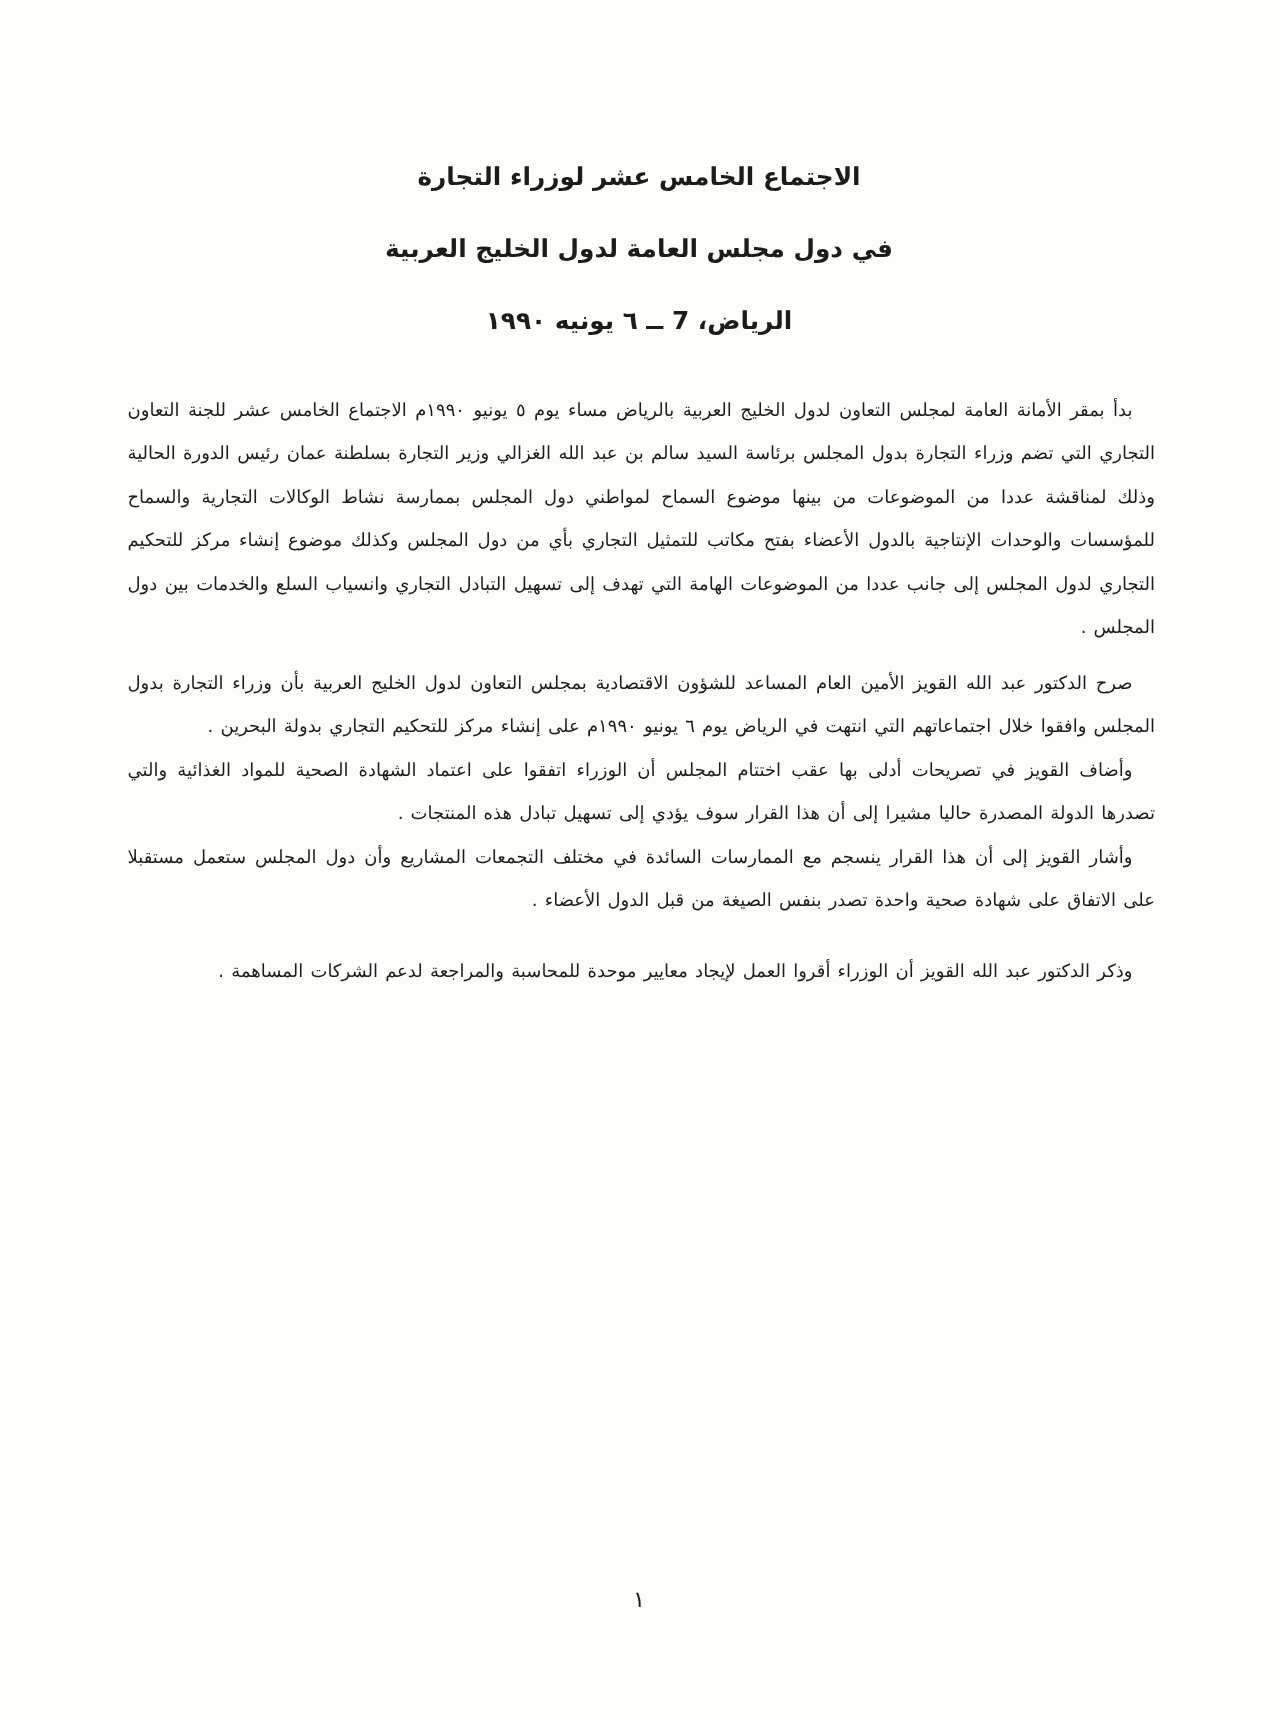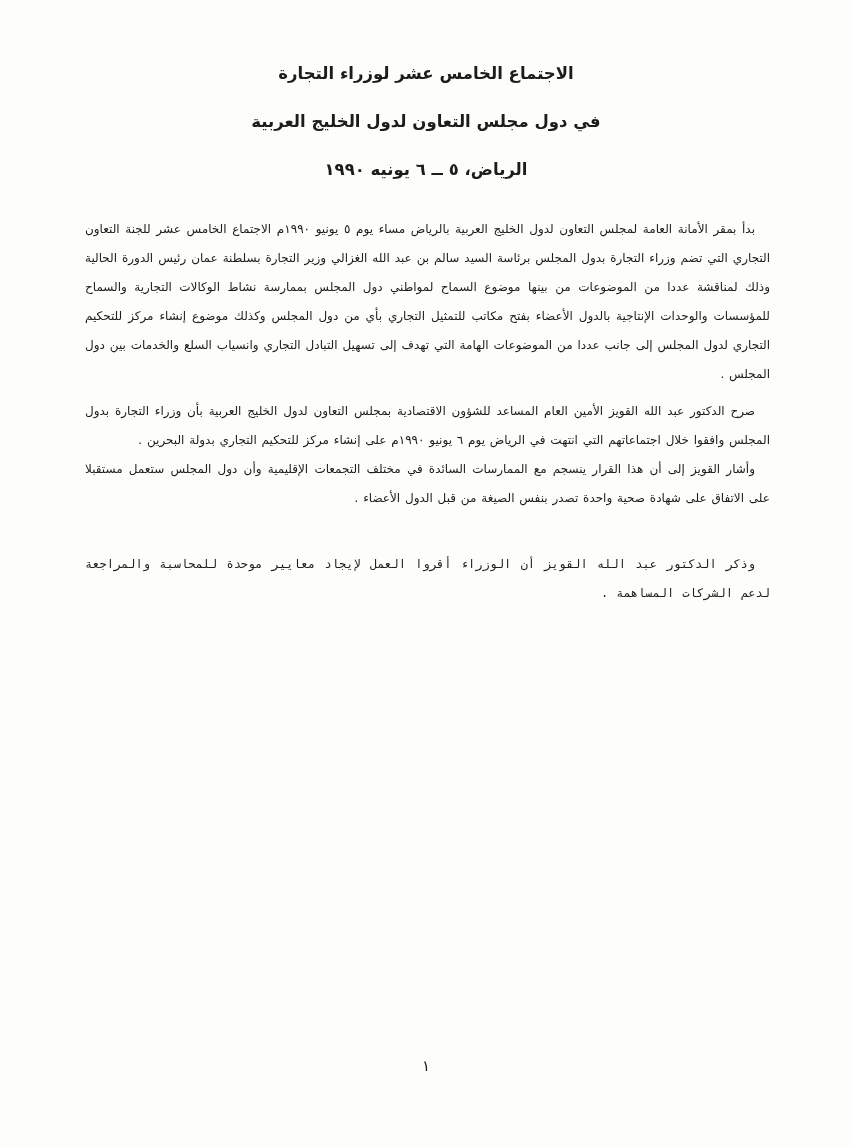--- a/index.html
+++ b/index.html
@@ -13,21 +13,21 @@
     height: 1147px;
     margin: 0 auto;
     background: var(--paper, #fdfdfc);
     color: var(--ink, #1d1c1a);
     font-family: "DejaVu Sans", sans-serif;
     overflow: hidden;
   }
   .doc-header {
     direction: rtl;
     text-align: center;
-    padding-top: 64px;
+    padding-top: 108px;
   }
   .title-line {
     font-size: 16.5px;
     font-weight: bold;
     line-height: 19px;
     margin: 0 0 29px 0;
     letter-spacing: 0.2px;
   }
   .doc-body {
     direction: rtl;
@@ -39,50 +39,50 @@
   }
   .para {
     margin: 0;
     text-indent: 15px;
     word-spacing: 1px;
   }
   .para.gap-after {
     margin-bottom: 8px;
   }
   .para.gap-before {
-    margin-top: 38px;
-    font-family: Liberation Mono, monospace;
+    margin-top: 18px;
   }
   .page-footer {
     position: absolute;
     left: 0;
     right: 0;
     bottom: 72px;
     text-align: center;
   }
   .page-number {
     font-size: 15px;
     direction: rtl;
   }
 </style>
 </head>
 <body>
 
 <div class="page">
 
   <header class="doc-header">
     <h1 class="title-line">الاجتماع الخامس عشر لوزراء التجارة</h1>
-    <h2 class="title-line">في دول مجلس التعاون لدول الخليج العربية</h2>
-    <h2 class="title-line">الرياض، ٥ ــ ٦ يونيه ١٩٩٠</h2>
+    <h2 class="title-line">في دول مجلس العامة لدول الخليج العربية</h2>
+    <h2 class="title-line">الرياض، 7 ــ ٦ يونيه ١٩٩٠</h2>
   </header>
 
   <main class="doc-body">
     <p class="para gap-after">بدأ بمقر الأمانة العامة لمجلس التعاون لدول الخليج العربية بالرياض مساء يوم ٥ يونيو ١٩٩٠م الاجتماع الخامس عشر للجنة التعاون التجاري التي تضم وزراء التجارة بدول المجلس برئاسة السيد سالم بن عبد الله الغزالي وزير التجارة بسلطنة عمان رئيس الدورة الحالية وذلك لمناقشة عددا من الموضوعات من بينها موضوع السماح لمواطني دول المجلس بممارسة نشاط الوكالات التجارية والسماح للمؤسسات والوحدات الإنتاجية بالدول الأعضاء بفتح مكاتب للتمثيل التجاري بأي من دول المجلس وكذلك موضوع إنشاء مركز للتحكيم التجاري لدول المجلس إلى جانب عددا من الموضوعات الهامة التي تهدف إلى تسهيل التبادل التجاري وانسياب السلع والخدمات بين دول المجلس .</p>
     <p class="para">صرح الدكتور عبد الله القويز الأمين العام المساعد للشؤون الاقتصادية بمجلس التعاون لدول الخليج العربية بأن وزراء التجارة بدول المجلس وافقوا خلال اجتماعاتهم التي انتهت في الرياض يوم ٦ يونيو ١٩٩٠م على إنشاء مركز للتحكيم التجاري بدولة البحرين .</p>
-    <p class="para">وأشار القويز إلى أن هذا القرار ينسجم مع الممارسات السائدة في مختلف التجمعات الإقليمية وأن دول المجلس ستعمل مستقبلا على الاتفاق على شهادة صحية واحدة تصدر بنفس الصيغة من قبل الدول الأعضاء .</p>
+    <p class="para">وأضاف القويز في تصريحات أدلى بها عقب اختتام المجلس أن الوزراء اتفقوا على اعتماد الشهادة الصحية للمواد الغذائية والتي تصدرها الدولة المصدرة حاليا مشيرا إلى أن هذا القرار سوف يؤدي إلى تسهيل تبادل هذه المنتجات .</p>
+    <p class="para">وأشار القويز إلى أن هذا القرار ينسجم مع الممارسات السائدة في مختلف التجمعات المشاريع وأن دول المجلس ستعمل مستقبلا على الاتفاق على شهادة صحية واحدة تصدر بنفس الصيغة من قبل الدول الأعضاء .</p>
     <p class="para gap-before">وذكر الدكتور عبد الله القويز أن الوزراء أقروا العمل لإيجاد معايير موحدة للمحاسبة والمراجعة لدعم الشركات المساهمة .</p>
   </main>
 
   <footer class="page-footer">
     <span class="page-number">١</span>
   </footer>
 
 </div>
 
 </body></html>

